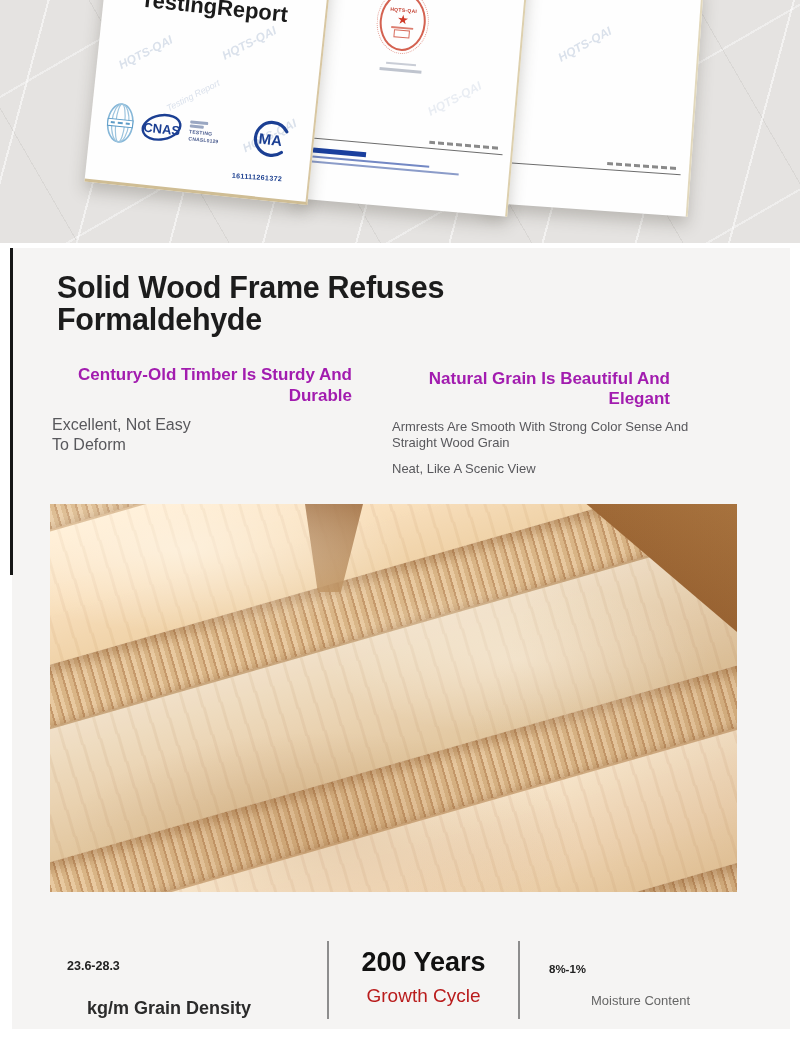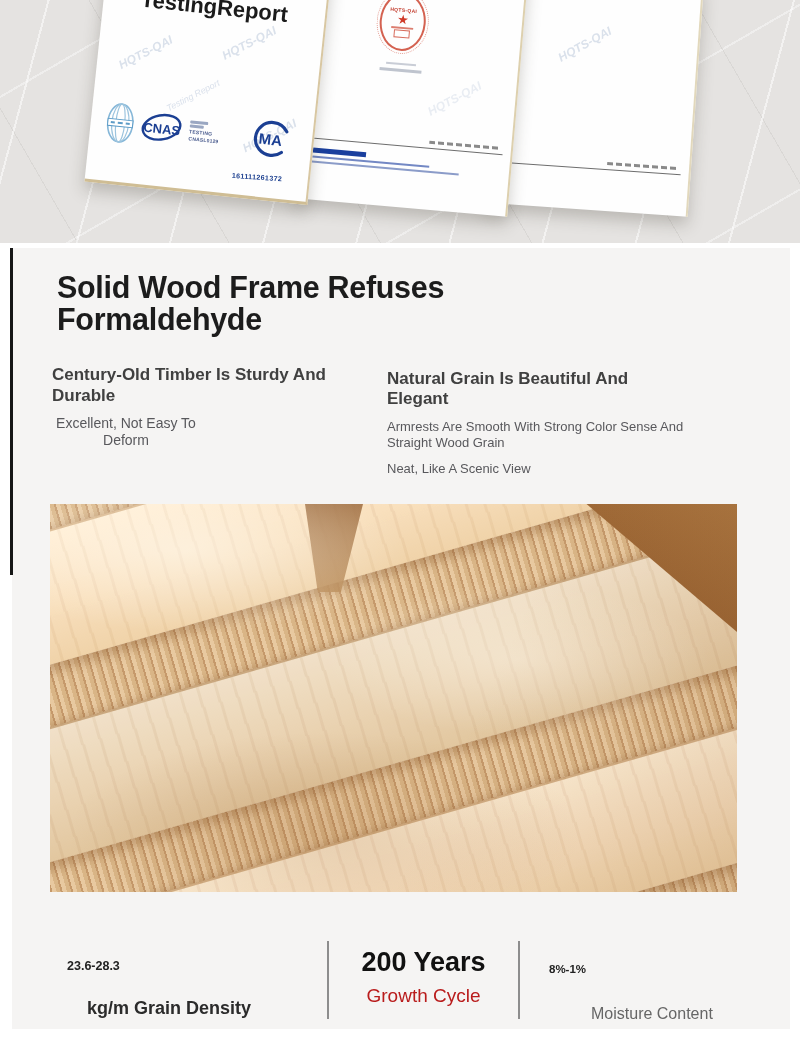--- a/index.html
+++ b/index.html
@@ -50,27 +50,27 @@
   .blue-lines .b3 { width:150px; height:2px; background:#8b9cc9; }
 
   
   .content-outer { position:relative; width:790px; padding:5px 10px 0 12px; background:#ffffff; }
   .content { position:relative; width:778px; height:781px; background:#f5f4f3; }
   .accent-line { position:absolute; left:-2px; top:0; width:3px; height:327px; background:#161616; }
 
   .main-title { padding-top:23px; margin-left:45px; width:445px; font-size:30.5px; line-height:1.05; font-weight:800; color:#1c1c1c; letter-spacing:-0.3px; }
 
   .features { display:flex; margin:30px 0 0 40px; }
-  .feature h3 { font-weight:700; color:#404040; }
+  .feature h3 { font-weight:700; color:#a21caf;text-align:right; }
   .feature p { color:#58585c; margin-top:9px; }
   .f1 { width:335px; }
   .f1 h3 { font-size:17px; width:300px; line-height:1.22; }
   .f1 .p1 { font-size:11.8px; width:282px; line-height:1.25; }
-  .f1 .p2 { font-size:14px; width:148px; line-height:1.25; margin-top:8px;text-align:center; }
-  .f2 { padding-top:4px; }
+  .f1 .p2 { font-size:16px; width:148px; line-height:1.25; margin-top:8px; }
+  .f2 { margin-left:5px; padding-top:4px; }
   .f2 h3 { font-size:17px; width:278px; line-height:1.2; }
   .f2 .p1 { font-size:13px; width:334px; line-height:1.28; }
   .f2 .p2 { font-size:13px; margin-top:9px; }
 
   
   .wood-fig { position:absolute; left:38px; top:256px; width:687px; height:388px; overflow:hidden; background:#8f5c33; }
   .wood-rot { position:absolute; left:-190px; top:-270px; width:1200px; height:980px; transform:rotate(-16deg); }
   .band { position:relative; }
   .band .face { height:130px;
       background:
@@ -104,21 +104,21 @@
   .stat { position:relative; }
   .stat-1 { width:315px; }
   .stat-2 { width:189px; text-align:center; }
   .stat-3 { flex:1; }
   .vline { width:2px; background:#8d8d8d; margin:6px 0 10px 0; }
   .s1-value { position:absolute; left:55px; top:24px; font-size:12.5px; font-weight:700; color:#222; }
   .s1-label { position:absolute; left:75px; top:63px; font-size:18px; font-weight:700; color:#2b2b2b; }
   .s2-value { margin-top:12px; font-size:27px; font-weight:800; color:#111; }
   .s2-label { margin-top:7px; font-size:19px; color:#b91c1c; }
   .s3-value { position:absolute; left:29px; top:28px; font-size:11.5px; font-weight:700; color:#222; }
-  .s3-label { position:absolute; left:71px; top:70px; font-size:16px; color:#666; }
+  .s3-label { position:absolute; left:71px; top:58px; font-size:13px; color:#666; }
 </style>
 </head>
 <body>
 
 <div class="hero">
 
   <div class="cert cert3">
     <span class="wm" style="left:60px; top:60px;">HQTS-QAI</span>
     <div class="rule" style="top:190px;"></div>
     <div class="rule-dashes" style="top:183px;"></div>

